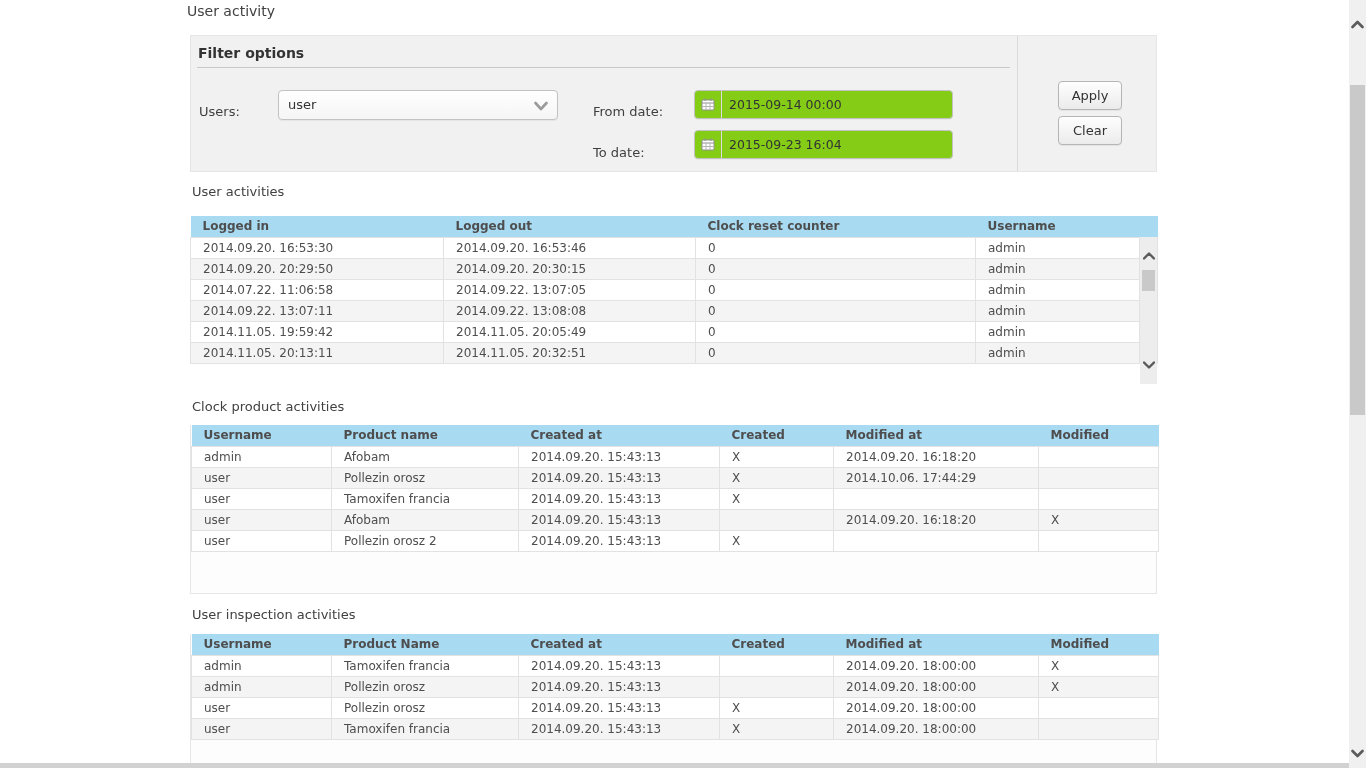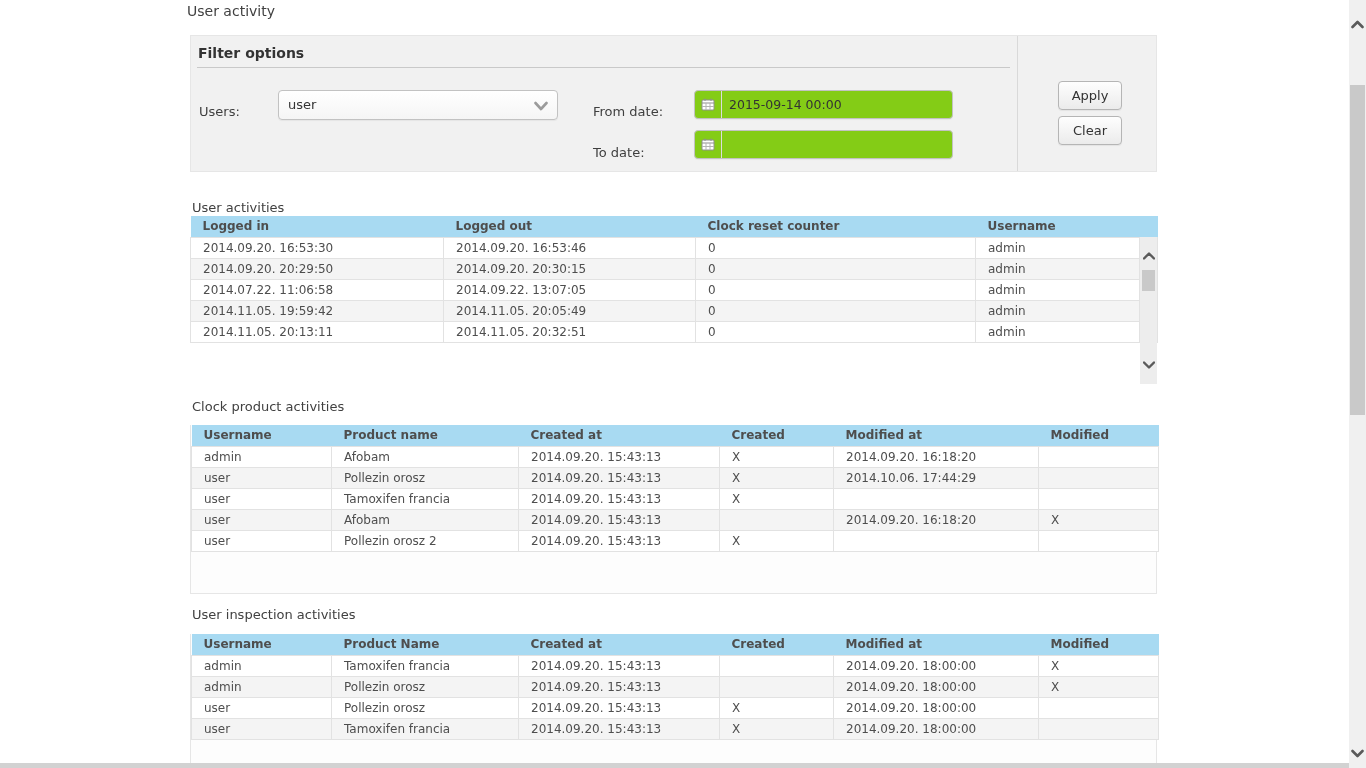--- a/index.html
+++ b/index.html
@@ -32,21 +32,21 @@
     display:flex;align-items:center;justify-content:center;line-height:0;}
   .date-text{position:absolute;left:34px;top:0;width:215px;height:100%;border:none;outline:none;
     background:transparent;font-family:inherit;font-size:12.5px;color:#333;padding:0;}
   .btn{position:absolute;left:867px;width:64px;height:29px;box-sizing:border-box;
     border:1px solid #b5b5b5;border-radius:4px;background:linear-gradient(#fefefe,#ebebeb);
     font-family:inherit;font-size:13px;color:#333;cursor:pointer;box-shadow:0 1px 1px rgba(0,0,0,.06);}
   .btn-apply{top:45px;} .btn-clear{top:80px;}
 
   
   .tbl-heading{position:absolute;left:192px;font-size:13px;color:#414141;}
-  .h1{top:184px;margin-top:16px;} .h2{top:399px;} .h3{top:607px;}
+  .h1{top:184px;} .h2{top:399px;} .h3{top:607px;}
   .tbl-wrap{position:absolute;left:190px;width:967px;box-sizing:border-box;}
   .w1{top:216px;height:168px;}
   .w2{top:425px;height:169px;border:1px solid #e6e6e6;border-top:none;background:#fdfdfd;}
   .w3{top:634px;height:130px;border:1px solid #e6e6e6;border-top:none;border-bottom:none;background:#fdfdfd;}
   table.grid{border-collapse:collapse;table-layout:fixed;width:967px;padding-left:48px;}
   .grid th{background:#a8daf2;height:21px;box-sizing:border-box;font-size:12px;font-weight:bold;
     color:#4e4e4e;text-align:left;padding:0 0 0 12px;border:none;white-space:nowrap;overflow:hidden;}
   .grid td{background:#fff;height:21px;box-sizing:border-box;font-size:12px;color:#4e4e4e;
     padding:0 0 0 12px;border:1px solid #e2e2e2;white-space:nowrap;overflow:hidden;}
   .grid tbody tr:nth-child(even) td{background:#f4f4f4;}
@@ -106,20 +106,21 @@
       <svg width="14" height="13" viewBox="0 0 14 13">
           <rect x="1" y="2" width="12" height="10" rx="1" fill="#fff" stroke="#8f8f8f"></rect>
           <line x1="1" y1="5" x2="13" y2="5" stroke="#8f8f8f"></line>
           <line x1="5" y1="5" x2="5" y2="12" stroke="#b5b5b5"></line>
           <line x1="9" y1="5" x2="9" y2="12" stroke="#b5b5b5"></line>
           <line x1="1" y1="8.5" x2="13" y2="8.5" stroke="#b5b5b5"></line>
           <line x1="4" y1="0.5" x2="4" y2="3" stroke="#8f8f8f"></line>
           <line x1="10" y1="0.5" x2="10" y2="3" stroke="#8f8f8f"></line>
         </svg>
     </span>
+    <input class="date-text" readonly="" value="2015-09-23 16:04" style="">
   </div>
 
   <button class="btn btn-apply">Apply</button>
   <button class="btn btn-clear">Clear</button>
 </div>
 
 <div class="tbl-heading h1">User activities</div>
 <div class="tbl-wrap w1">
   <table class="grid">
     <colgroup>
@@ -149,20 +150,27 @@
         <tr>
           <td>2014.09.20. 20:29:50</td>
           <td>2014.09.20. 20:30:15</td>
           <td>0</td>
           <td>admin</td>
           <td class="pad"></td>
         </tr>
         <tr>
           <td>2014.07.22. 11:06:58</td>
           <td>2014.09.22. 13:07:05</td>
+          <td>0</td>
+          <td>admin</td>
+          <td class="pad"></td>
+        </tr>
+        <tr>
+          <td>2014.09.22. 13:07:11</td>
+          <td>2014.09.22. 13:08:08</td>
           <td>0</td>
           <td>admin</td>
           <td class="pad"></td>
         </tr>
         <tr>
           <td>2014.11.05. 19:59:42</td>
           <td>2014.11.05. 20:05:49</td>
           <td>0</td>
           <td>admin</td>
           <td class="pad"></td>

